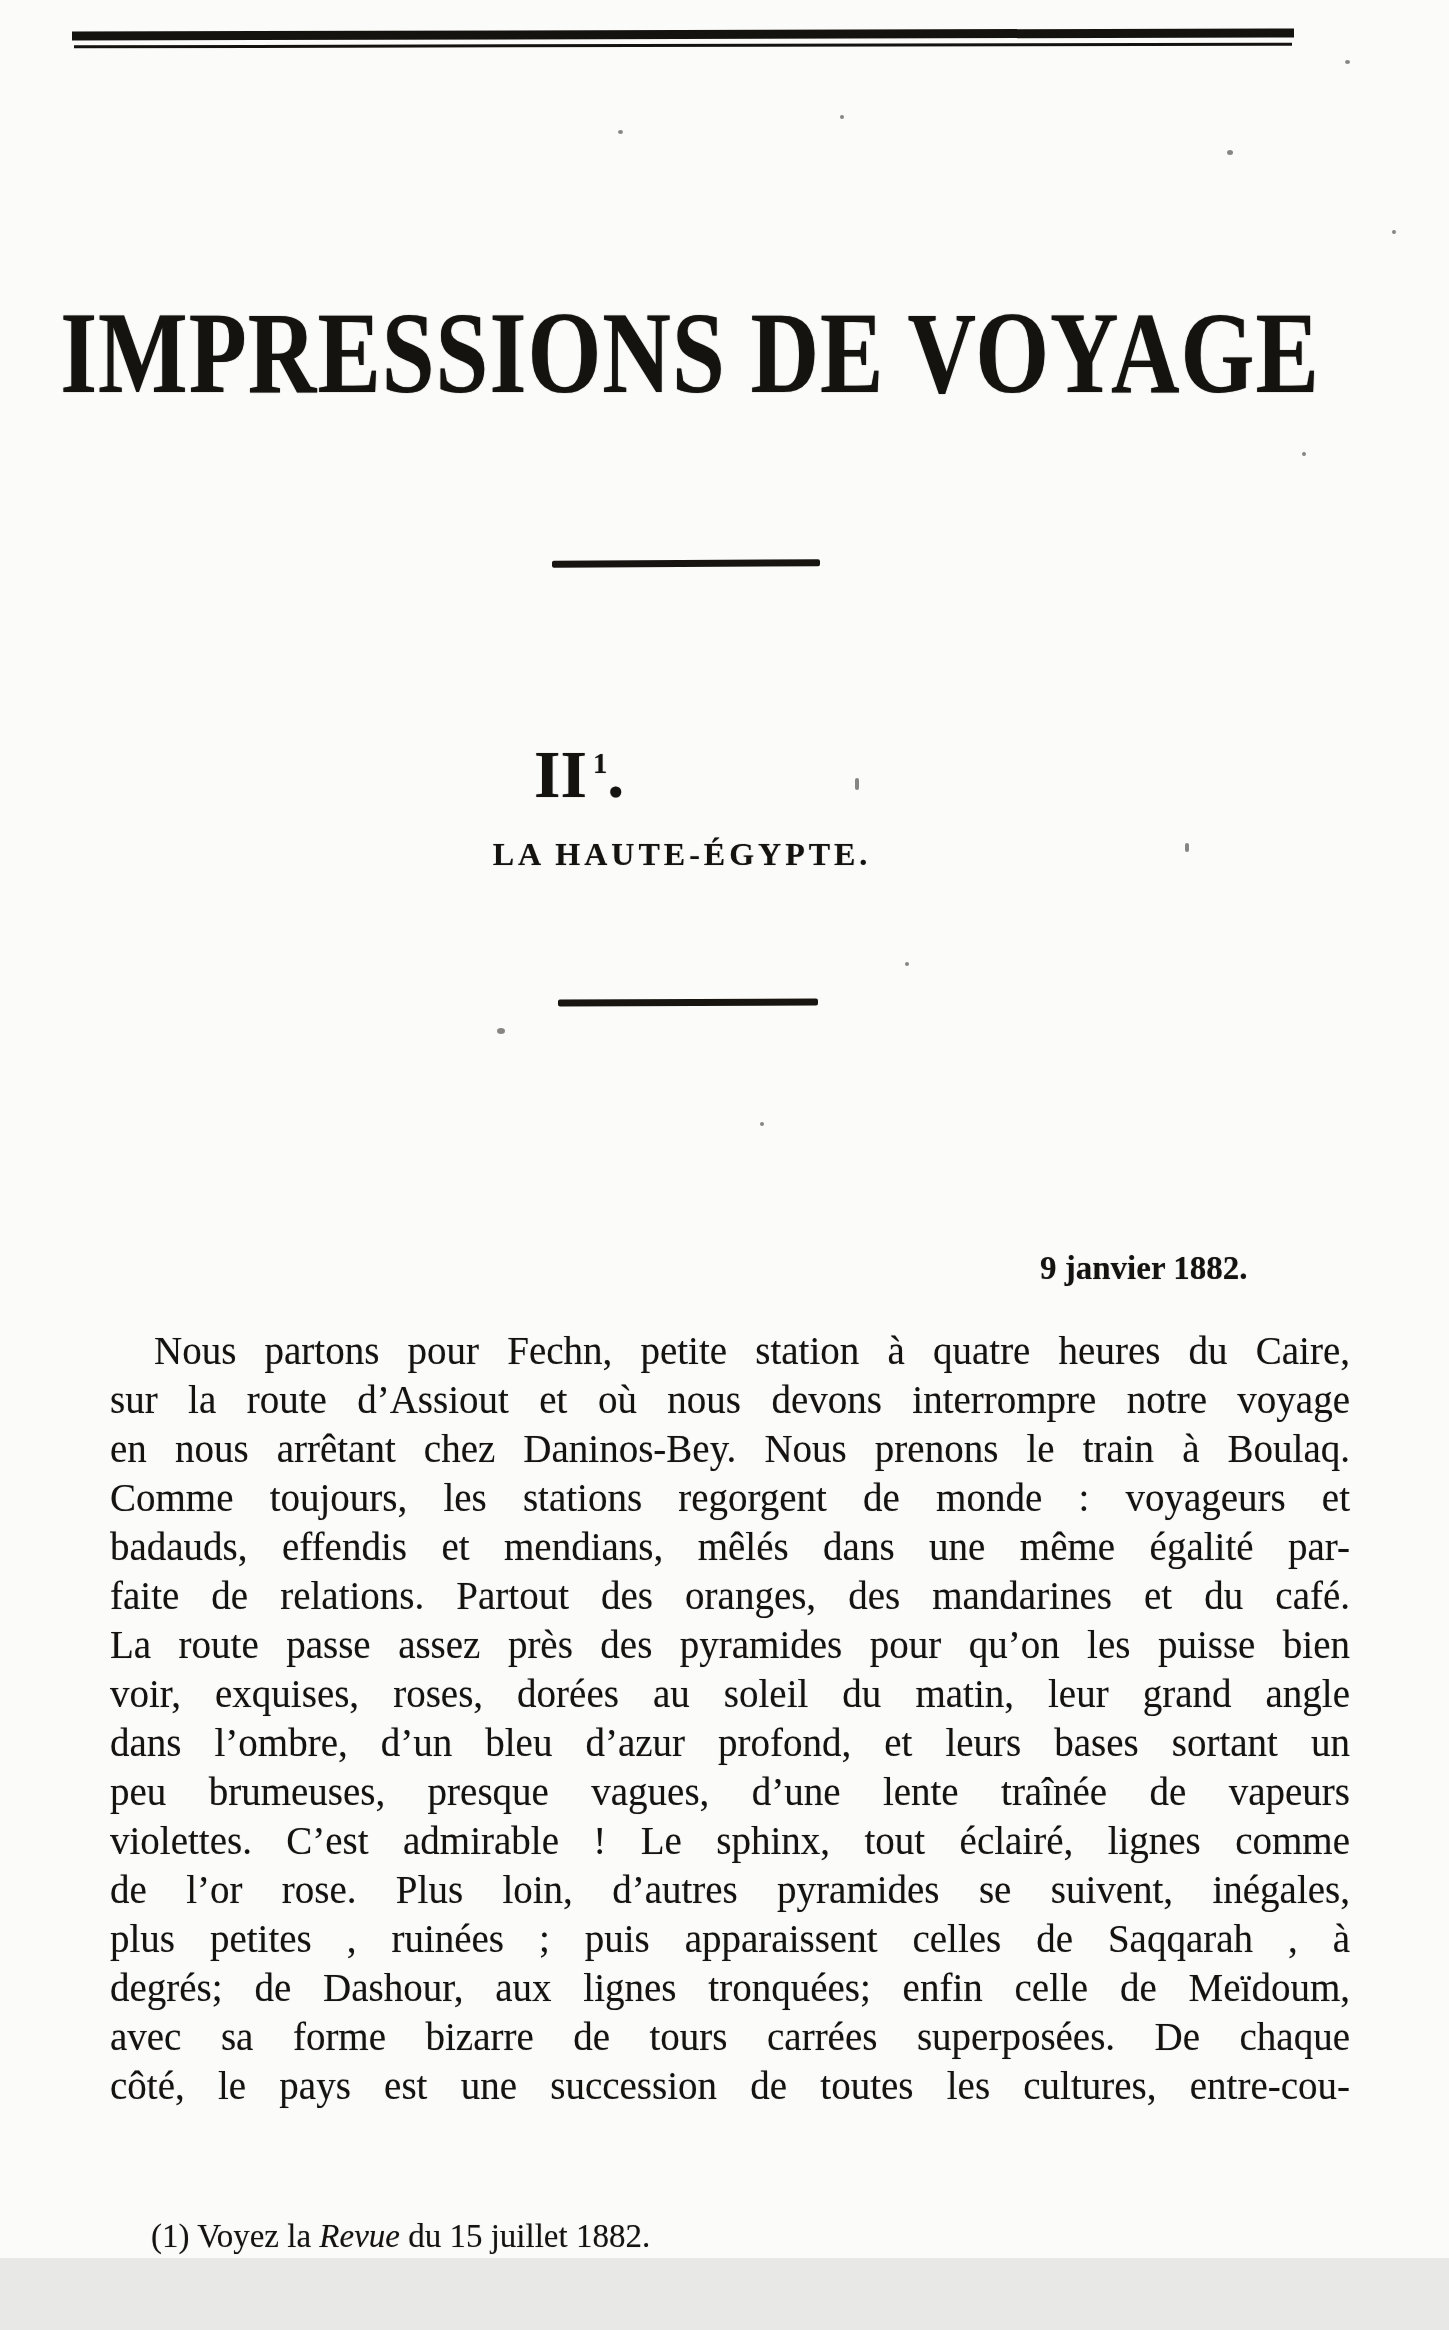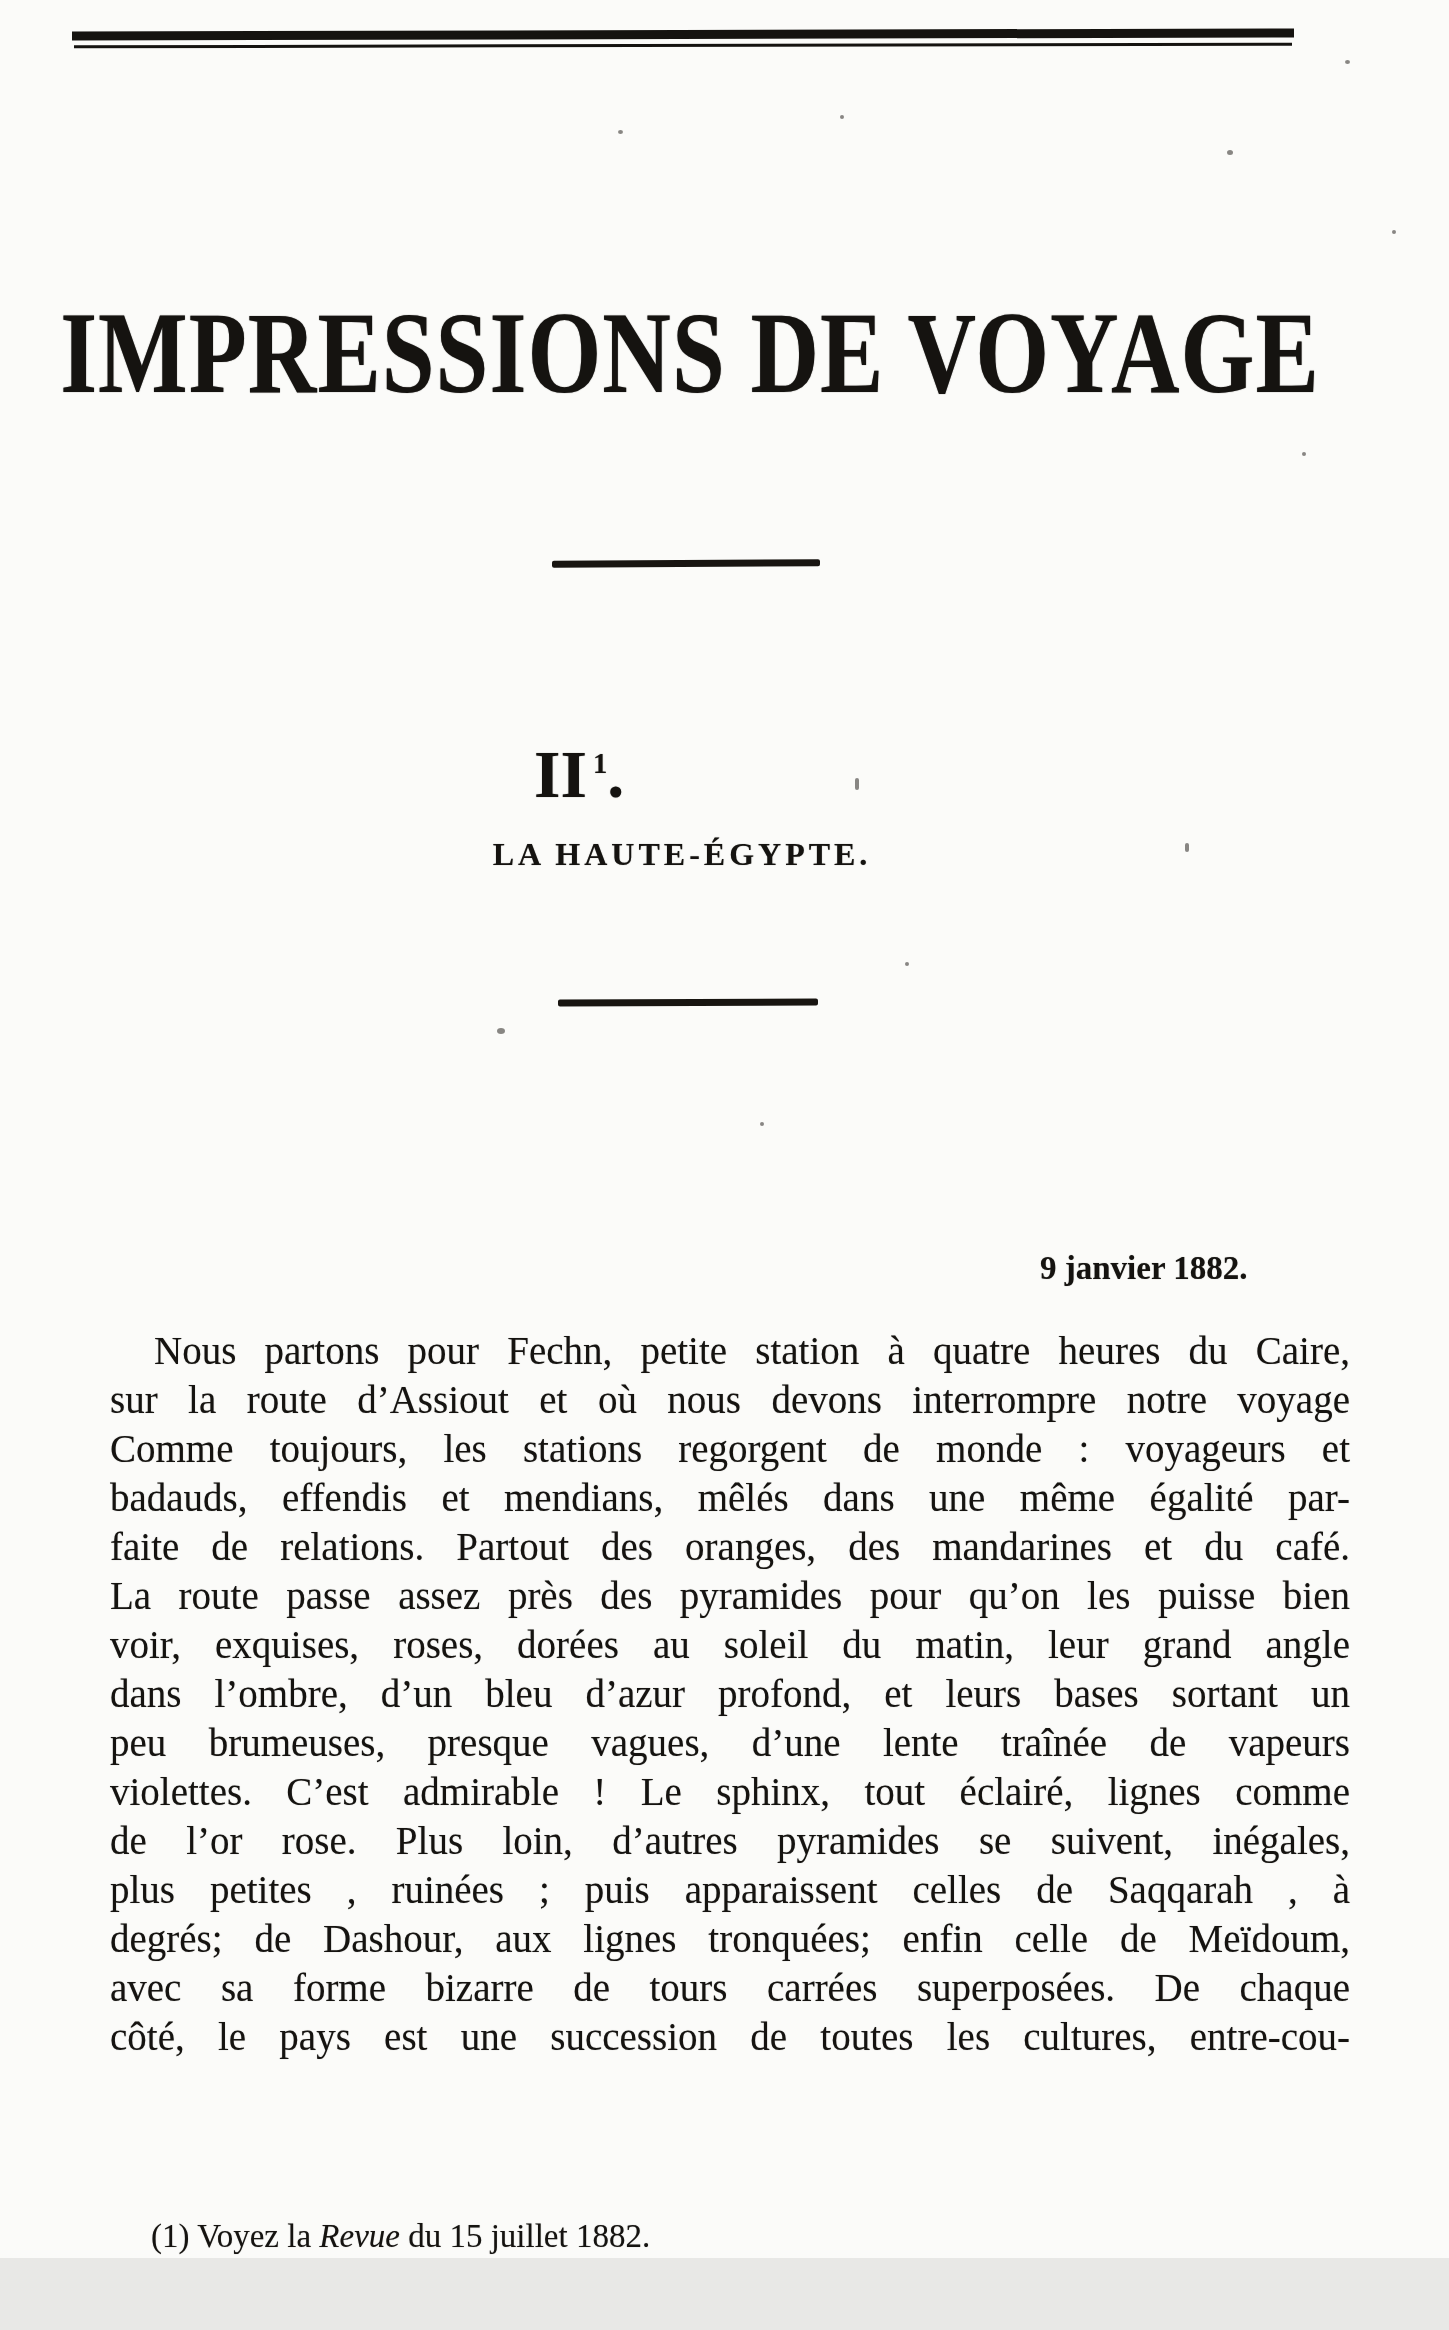--- a/index.html
+++ b/index.html
@@ -95,20 +95,21 @@
 
   <div class="subtitle">LA HAUTE-ÉGYPTE.</div>
 
   <div class="divider divider-2"></div>
 
   <div class="dateline">9 janvier 1882.</div>
 
   <div class="body-block">
     <div class="body-line indent">Nous partons pour Fechn, petite station à quatre heures du Caire,</div>
     <div class="body-line">sur la route d’Assiout et où nous devons interrompre notre voyage</div>
+    <div class="body-line">en nous arrêtant chez Daninos-Bey. Nous prenons le train à Boulaq.</div>
     <div class="body-line">Comme toujours, les stations regorgent de monde : voyageurs et</div>
     <div class="body-line">badauds, effendis et mendians, mêlés dans une même égalité par-</div>
     <div class="body-line">faite de relations. Partout des oranges, des mandarines et du café.</div>
     <div class="body-line">La route passe assez près des pyramides pour qu’on les puisse bien</div>
     <div class="body-line">voir, exquises, roses, dorées au soleil du matin, leur grand angle</div>
     <div class="body-line">dans l’ombre, d’un bleu d’azur profond, et leurs bases sortant un</div>
     <div class="body-line">peu brumeuses, presque vagues, d’une lente traînée de vapeurs</div>
     <div class="body-line">violettes. C’est admirable ! Le sphinx, tout éclairé, lignes comme</div>
     <div class="body-line">de l’or rose. Plus loin, d’autres pyramides se suivent, inégales,</div>
     <div class="body-line">plus petites , ruinées ; puis apparaissent celles de Saqqarah , à</div>

